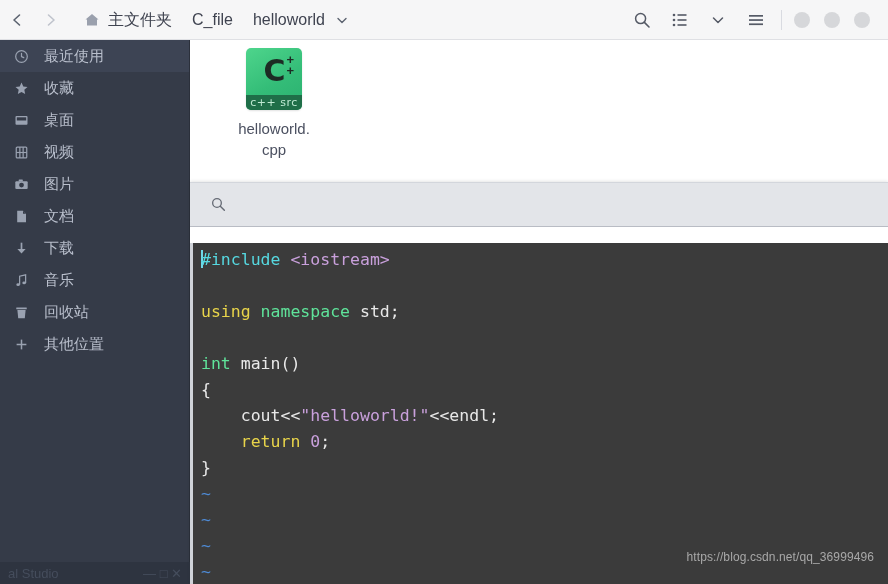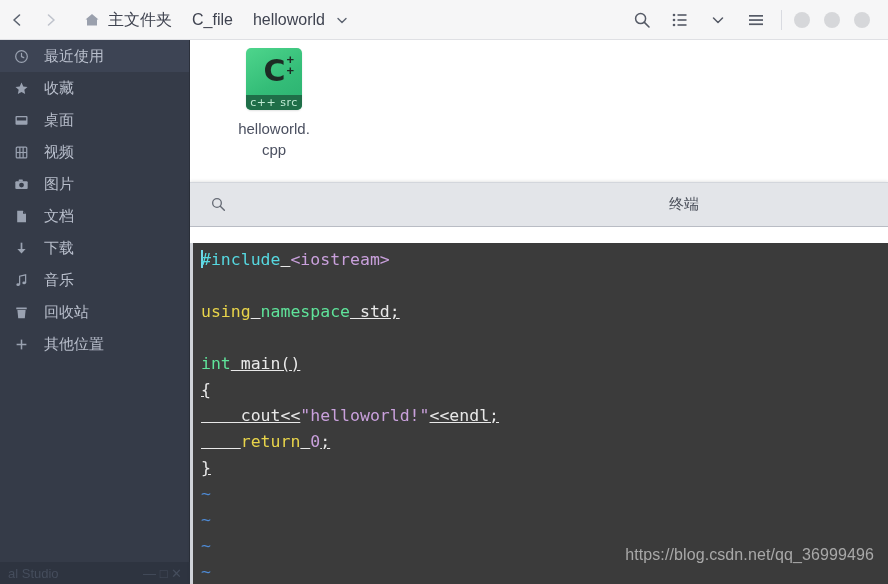--- a/index.html
+++ b/index.html
@@ -164,28 +164,28 @@
   }
   .code .ln { display: block; height: 26px; }
   .cursor {
     display: inline-block; width: 2px; height: 18px; background: #6fd8e8;
     vertical-align: -3px; margin-right: -2px;
   }
   .c-pre   { color: #56d8e0; }
   .c-inc   { color: #c9a0dc; }
   .c-kw    { color: #e8d44a; }
   .c-type  { color: #5fe39a; }
-  .c-plain { color: #e8e8e8; text-decoration: underline; }
+  .c-plain { color: #e8e8e8; }
   .c-str   { color: #c9a0dc; }
   .c-num   { color: #c9a0dc; }
   .c-tilde { color: #4e8ad4; }
 
   .watermark {
     position: absolute; right: 14px; bottom: 20px;
-    color: #a8a8a8; font-size: 16px;
+    color: #a8a8a8; font-size: 12px;
     font-family: "Liberation Sans", sans-serif;
     letter-spacing: .1px;
   }
 
   
   .bg-bottombar {
     position: absolute; left: 0; bottom: 0; width: 190px; height: 22px;
     background: #2e3440; color: #454d5c; font-size: 13px;
     display: flex; align-items: center; justify-content: space-between;
     padding: 0 8px; overflow: hidden;
@@ -446,21 +446,20 @@
     </div>
 
     <div class="term">
       <div class="term-header">
         <div class="term-search">
           <svg width="17" height="17" viewBox="0 0 18 18">
               <circle cx="7.4" cy="7.4" r="4.6" fill="none" stroke="currentColor" stroke-width="1.4"></circle>
               <path d="M10.9 10.9 L15.2 15.2" stroke="currentColor" stroke-width="1.5" stroke-linecap="round"></path>
             </svg>
         </div>
-        <div class="term-title">终端</div>
       </div>
       <div class="term-body">
         <div class="code" id="code-root"><span class="ln"><span class="cursor"></span><span class="c-pre">#include</span><span class="c-plain"> </span><span class="c-inc">&lt;iostream&gt;</span></span><span class="ln">&nbsp;</span><span class="ln"><span class="c-kw">using</span><span class="c-plain"> </span><span class="c-type">namespace</span><span class="c-plain"> std;</span></span><span class="ln">&nbsp;</span><span class="ln"><span class="c-type">int</span><span class="c-plain"> main()</span></span><span class="ln"><span class="c-plain">{</span></span><span class="ln"><span class="c-plain">    cout&lt;&lt;</span><span class="c-str">"helloworld!"</span><span class="c-plain">&lt;&lt;endl;</span></span><span class="ln"><span class="c-plain">    </span><span class="c-kw">return</span><span class="c-plain"> </span><span class="c-num">0</span><span class="c-plain">;</span></span><span class="ln"><span class="c-plain">}</span></span><span class="ln"><span class="c-tilde">~</span></span><span class="ln"><span class="c-tilde">~</span></span><span class="ln"><span class="c-tilde">~</span></span><span class="ln"><span class="c-tilde">~</span></span><span class="ln"><span class="c-tilde">~</span></span></div>
         <div class="watermark">https://blog.csdn.net/qq_36999496</div>
       </div>
     </div>
 
   </div>
 </div>
 

